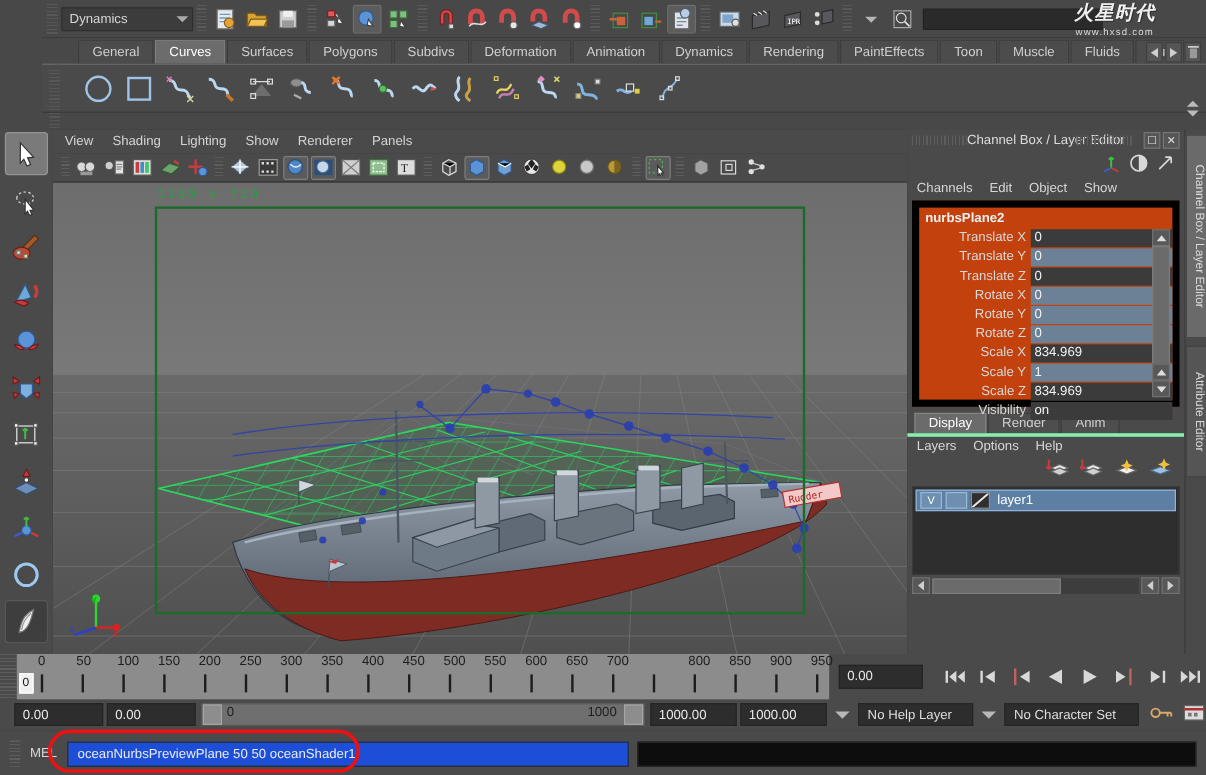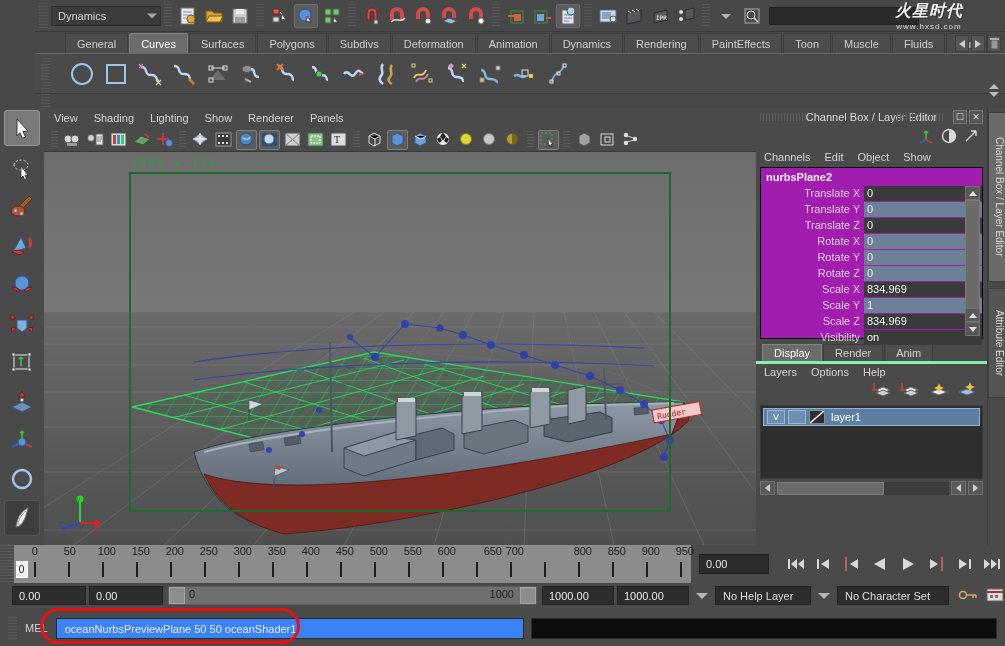--- a/index.html
+++ b/index.html
@@ -116,21 +116,21 @@
      background: repeating-linear-gradient(to right,#5d5d5d 0 1px, transparent 1px 3px);}
   .rptitlebar .dots2 { position:absolute; right:42px; top:5px; width:48px;height:8px;
      background: repeating-linear-gradient(to right,#5d5d5d 0 1px, transparent 1px 3px);}
   .winbtn { position:absolute; top:2px; width:14px;height:14px; background:#565656;
      border:1px solid #767676; display:flex;align-items:center;justify-content:center;
      font-size:9px; color:#e0e0e0;}
   .cbicons { height: 22px; display: flex; align-items: center; justify-content: flex-end;
      padding-right: 8px; gap: 6px; }
   .cbmenu { height: 18px; display: flex; align-items: center; gap: 14px; padding-left: 8px;
      font-size: 11px; color: #d6d6d6;}
-  .cbody { margin: 1px 4px 0 4px; background: #a21caf; border: 1px solid #000000;
+  .cbody { margin: 1px 4px 0 4px; background: #c2410c; border: 6px solid #000000;
      height: 172px; position: relative; }
   .cbtitle { font-weight: bold; font-size: 11px; color:#f0f0f0; padding: 3px 0 2px 5px;}
   .cbrow { display: flex; height: 16px; align-items: center; }
   .cblabel { flex: 1; text-align: right; padding-right: 4px; font-size: 11px; color: #d8d8d8;}
   .cbval { width: 118px; height: 15px; font-size: 11px; padding-left: 3px; color: #f2f2f2;
     line-height: 15px; }
   .cbval.blue { background: #6c8096; }
   .cbval.dark { background: #3b3b3b; }
   .cbscroll { position: absolute; right: 2px; top: 18px; width: 15px; bottom: 20px; }
   .sbtn { width: 15px; height: 14px; background: #585858; border: 1px solid #717171;
@@ -190,21 +190,21 @@
   .combo { height: 19px; background: #2d2d2d; border: 1px solid #242424; color:#dedede;
     font-size: 11px; line-height:18px; padding-left:7px;}
 
   
   .melrow { position:absolute; top: 610px; left: 0; width: 1005px; height: 36px;
     background:#4a4a4a; display:flex; align-items:center; padding-left:8px;}
   .melgrip { width: 9px; height: 22px;
      background: repeating-linear-gradient(to bottom,#5d5d5d 0 1px, transparent 1px 3px);
      margin-right: 8px;}
   .mellabel { font-size: 11px; color:#d8d8d8; margin-right: 8px;}
-  .melinput { width: 468px; height: 21px; background: #3b82f6; border: 1px solid #2a2a2a;
+  .melinput { width: 468px; height: 21px; background: #1d4ed8; border: 1px solid #2a2a2a;
     color: #eaeaea; font-size: 11px; line-height: 20px; padding-left: 8px;}
   .melout { flex: 1; height: 21px; background: #0d0d0d; border: 1px solid #2a2a2a; margin-left: 7px; margin-right:8px;}
   .redcircle { position: absolute; left: 40px; top: 608px; width: 260px; height: 36px;
      border: 3px solid #ee1111; border-radius: 18px; pointer-events: none; }
 </style>
 </head>
 <body>
 
 <div class="app">
 
@@ -1100,21 +1100,21 @@
       <span class="rnum" style="left:118px;">150</span>
       <span class="rnum" style="left:152px;">200</span>
       <span class="rnum" style="left:186px;">250</span>
       <span class="rnum" style="left:220px;">300</span>
       <span class="rnum" style="left:254px;">350</span>
       <span class="rnum" style="left:288px;">400</span>
       <span class="rnum" style="left:322px;">450</span>
       <span class="rnum" style="left:356px;">500</span>
       <span class="rnum" style="left:390px;">550</span>
       <span class="rnum" style="left:424px;">600</span>
-      <span class="rnum" style="left:470px;text-align:right;">650</span>
+      <span class="rnum" style="left:458px;text-align:right;">650</span>
       <span class="rnum" style="left:492px;">700</span>
       <span class="rnum" style="left:526px;margin-top:48px;">750</span>
       <span class="rnum" style="left:560px;">800</span>
       <span class="rnum" style="left:594px;">850</span>
       <span class="rnum" style="left:628px;">900</span>
       <span class="rnum" style="left:662px;">950</span>
 
       <span class="rtick" style="left:20px;"></span>
         <span class="rtick" style="left:54px;"></span>
       <span class="rtick" style="left:88px;"></span>

